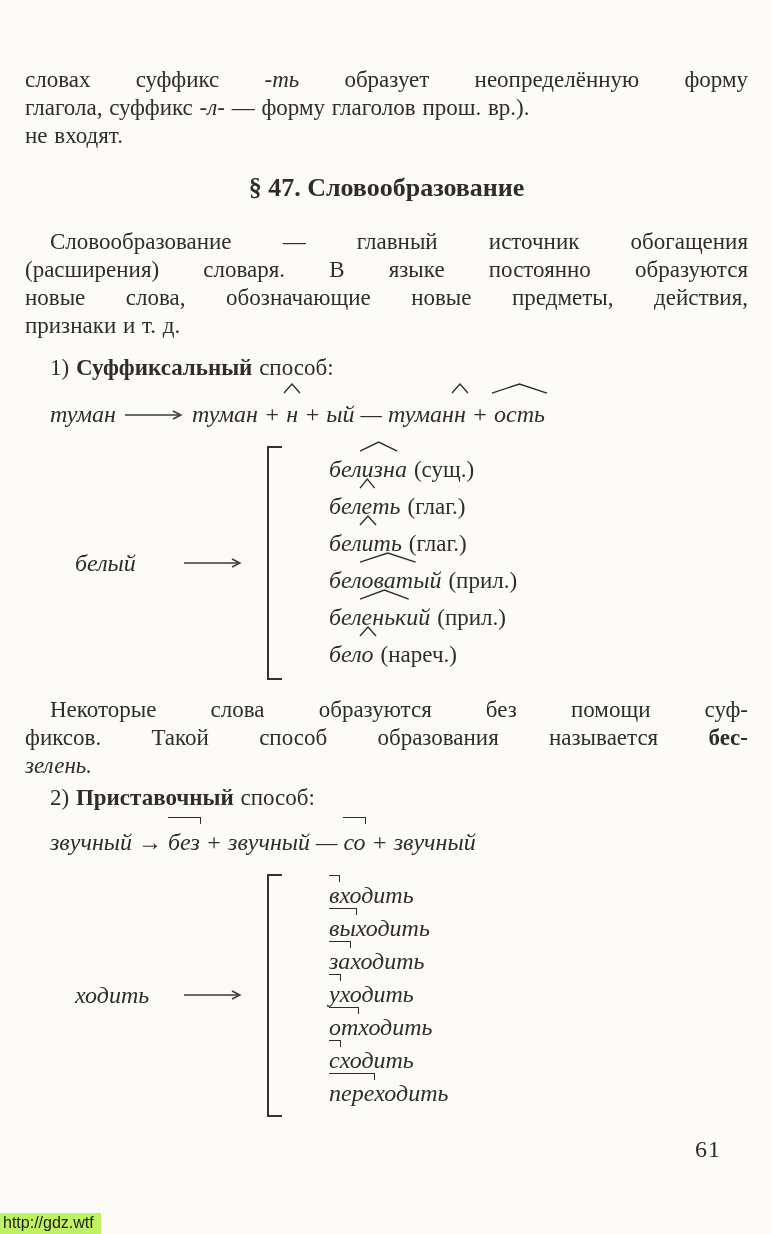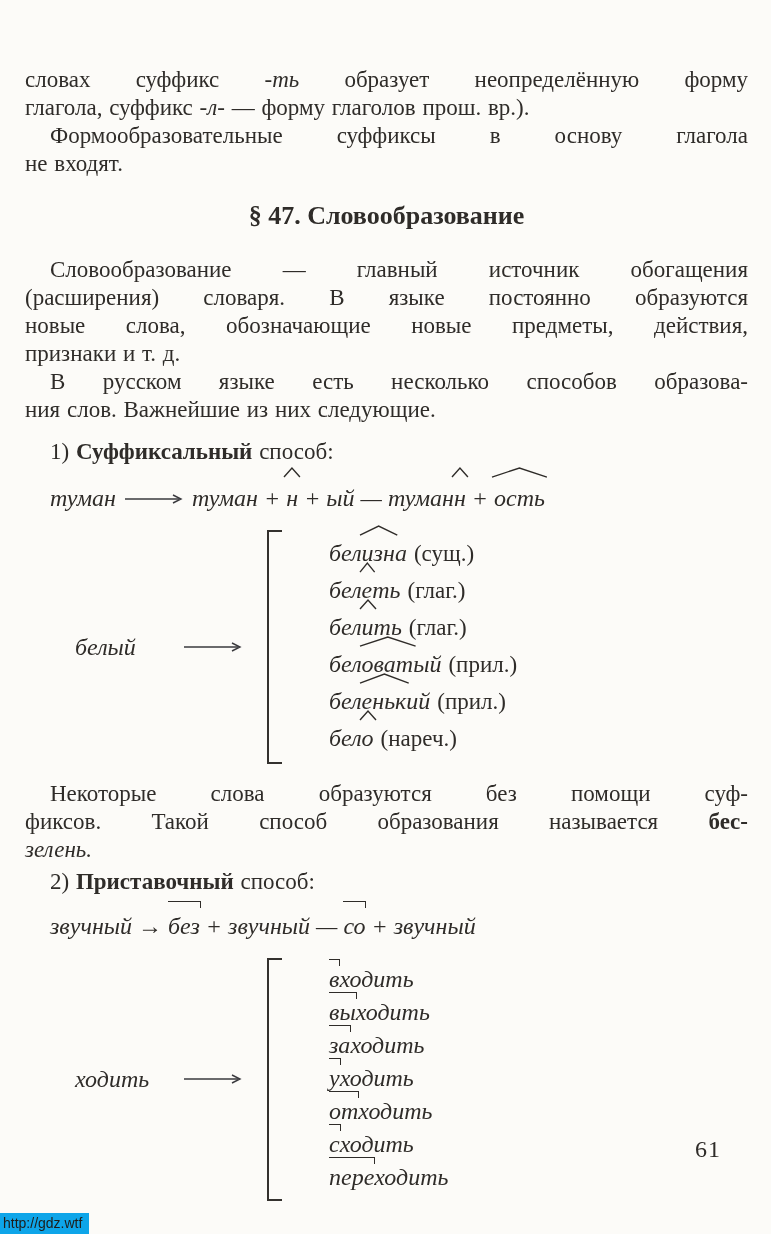--- a/index.html
+++ b/index.html
@@ -51,51 +51,46 @@
   .brk::before{ top:0; } .brk::after{ bottom:0; }
   .der-item{ line-height:34px; white-space:nowrap; }
   .der2 .der-item{ line-height:31px; }
   .w{ font-style:italic; font-size:24px;margin-left:48px; }
   .n{ font-style:normal; font-size:23px; margin-left:7px; }
   .pagenum{
     position:absolute; top:1136px; right:50px;
     font-size:24px; letter-spacing:1px;
   }
   .watermark{
-    position:absolute; left:0; bottom:0; background:#0ea5e9; color:#1e1d1a;
-    font-family:"Liberation Sans", sans-serif; font-size:14px;
+    position:absolute; left:0; bottom:0; background:#bef264; color:#1e1d1a;
+    font-family:"Liberation Sans", sans-serif; font-size:16px;
     padding:4px 7px 5px 3px; line-height:12px;
   }
 </style>
 </head>
 <body>
 
 <div class="page">
   <div class="content">
 
     <div class="para">
         <span class="line just"><span>словах суффикс </span><span class="seg-i">-ть</span><span> образует неопределённую форму</span></span>
         <span class="line"><span>глагола, суффикс </span><span class="seg-i">-л-</span><span> — форму глаголов прош. вр.).</span></span>
       </div>
     <div class="para">
-        <span class="line just ind"><span>Формообразовательные суффиксы в основу глагола</span></span>
         <span class="line"><span>не входят.</span></span>
       </div>
 
     <h2 class="heading">§ 47. Словообразование</h2>
 
     <div class="para">
         <span class="line just ind"><span>Словообразование — главный источник обогащения</span></span>
         <span class="line just"><span>(расширения) словаря. В языке постоянно образуются</span></span>
         <span class="line just"><span>новые слова, обозначающие новые предметы, действия,</span></span>
         <span class="line"><span>признаки и т. д.</span></span>
-      </div>
-    <div class="para">
-        <span class="line just ind"><span>В русском языке есть несколько способов образова-</span></span>
-        <span class="line"><span>ния слов. Важнейшие из них следующие.</span></span>
       </div>
 
     <div class="para item-head">
         <span class="line ind"><span>1) </span><span class="seg-b">Суффиксальный</span><span> способ:</span></span>
       </div>
     <div class="formula"><span class="plain">туман</span><svg class="arrow-svg" width="58" height="12" viewBox="0 0 58 12">
           <line x1="0" y1="6" x2="54" y2="6"></line>
           <path d="M48 2 L56 6 L48 10"></path>
         </svg><span class="plain">туман + </span><span class="mk">н<svg class="caret" viewBox="0 0 10 4" preserveAspectRatio="none">
             <path d="M0 4 L5 0.4 L10 4"></path>

